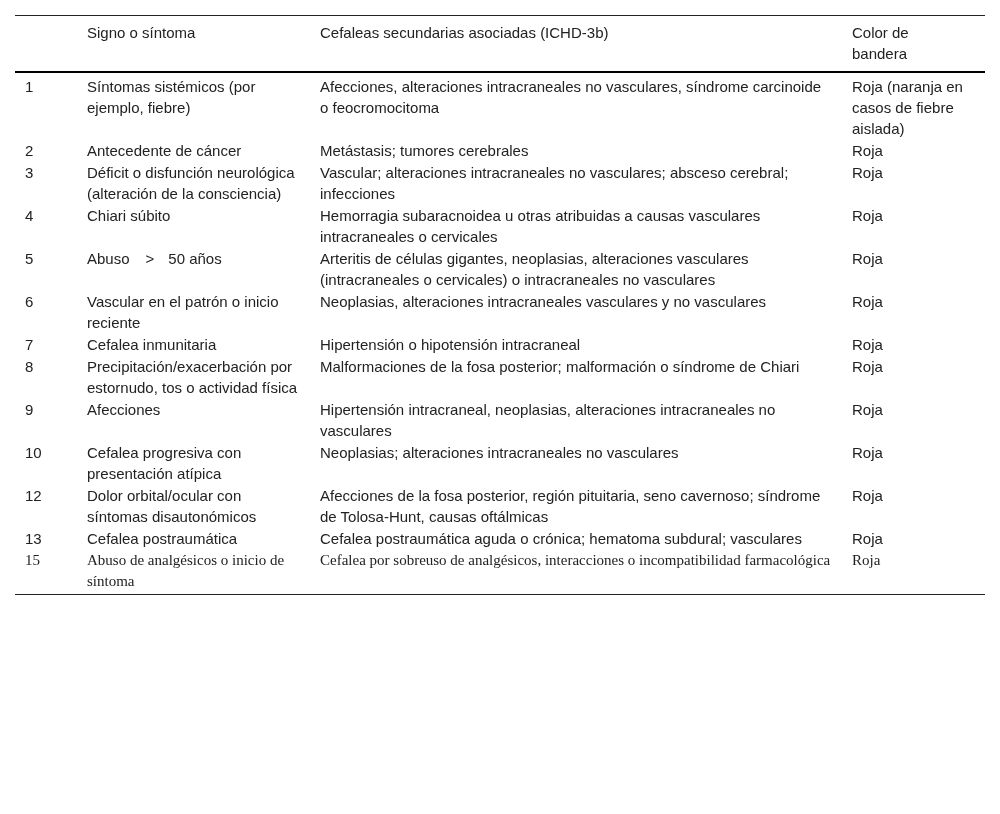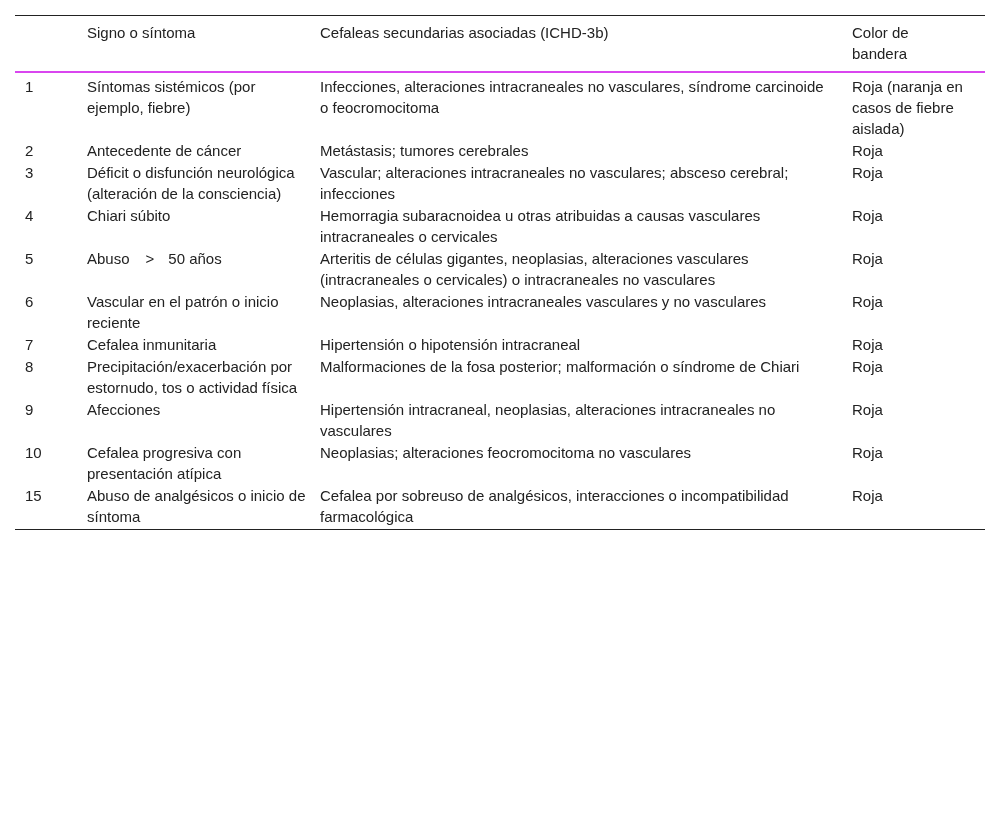--- a/index.html
+++ b/index.html
@@ -22,21 +22,21 @@
       top: 15px;
       width: 970px;
     }
     table {
       border-collapse: collapse;
       width: 970px;
       table-layout: fixed;
     }
     thead tr {
       border-top: 1px solid #222;
-      border-bottom: 2px solid #d946ef;
+      border-bottom: 2px solid #000000;
     }
     tbody tr:last-child {
       border-bottom: 1px solid #222;
     }
     th, td {
       text-align: left;
       vertical-align: top;
       font-weight: normal;
       padding: 0;
     }
@@ -45,20 +45,21 @@
       padding-bottom: 7px;
     }
     tbody tr:first-child td {
       padding-top: 3px;
     }
     td {
       padding-bottom: 1px;
     }
     tbody tr:last-child td {
       padding-bottom: 2px;
+      font-family: Liberation Serif, serif;
     }
     col.c-num { width: 72px; }
     col.c-sign { width: 233px; }
     col.c-assoc { width: 532px; }
     col.c-flag { width: 133px; }
     th:first-child, td:first-child { padding-left: 10px; }
     td.flag, th.flag { padding-right: 20px; }
     td.assoc { padding-right: 20px; }
     td.sign { padding-right: 14px; }
     .gt { display: inline-block; padding: 0 14px 0 16px; }
@@ -79,21 +80,21 @@
         <th></th>
         <th>Signo o síntoma</th>
         <th>Cefaleas secundarias asociadas (ICHD-3b)</th>
         <th class="flag">Color de bandera</th>
       </tr>
     </thead>
     <tbody>
       <tr>
         <td>1</td>
         <td class="sign">Síntomas sistémicos (por ejemplo, fiebre)</td>
-        <td class="assoc">Infecciones, alteraciones intracraneales no vasculares, síndrome carcinoide o feocromocitoma</td>
+        <td class="assoc">Afecciones, alteraciones intracraneales no vasculares, síndrome carcinoide o feocromocitoma</td>
         <td class="flag">Roja (naranja en casos de fiebre aislada)</td>
       </tr>
       <tr>
         <td>2</td>
         <td class="sign">Antecedente de cáncer</td>
         <td class="assoc">Metástasis; tumores cerebrales</td>
         <td class="flag">Roja</td>
       </tr>
       <tr>
         <td>3</td>
@@ -133,21 +134,33 @@
       </tr>
       <tr>
         <td>9</td>
         <td class="sign">Afecciones</td>
         <td class="assoc">Hipertensión intracraneal, neoplasias, alteraciones intracraneales no vasculares</td>
         <td class="flag">Roja</td>
       </tr>
       <tr>
         <td>10</td>
         <td class="sign">Cefalea progresiva con presentación atípica</td>
-        <td class="assoc">Neoplasias; alteraciones feocromocitoma no vasculares</td>
+        <td class="assoc">Neoplasias; alteraciones intracraneales no vasculares</td>
+        <td class="flag">Roja</td>
+      </tr>
+      <tr>
+        <td>12</td>
+        <td class="sign">Dolor orbital/ocular con síntomas disautonómicos</td>
+        <td class="assoc">Afecciones de la fosa posterior, región pituitaria, seno cavernoso; síndrome de Tolosa-Hunt, causas oftálmicas</td>
+        <td class="flag">Roja</td>
+      </tr>
+      <tr>
+        <td>13</td>
+        <td class="sign">Cefalea postraumática</td>
+        <td class="assoc">Cefalea postraumática aguda o crónica; hematoma subdural; vasculares</td>
         <td class="flag">Roja</td>
       </tr>
       <tr>
         <td>15</td>
         <td class="sign">Abuso de analgésicos o inicio de síntoma</td>
         <td class="assoc">Cefalea por sobreuso de analgésicos, interacciones o incompatibilidad farmacológica</td>
         <td class="flag">Roja</td>
       </tr>
     </tbody>
   </table>

